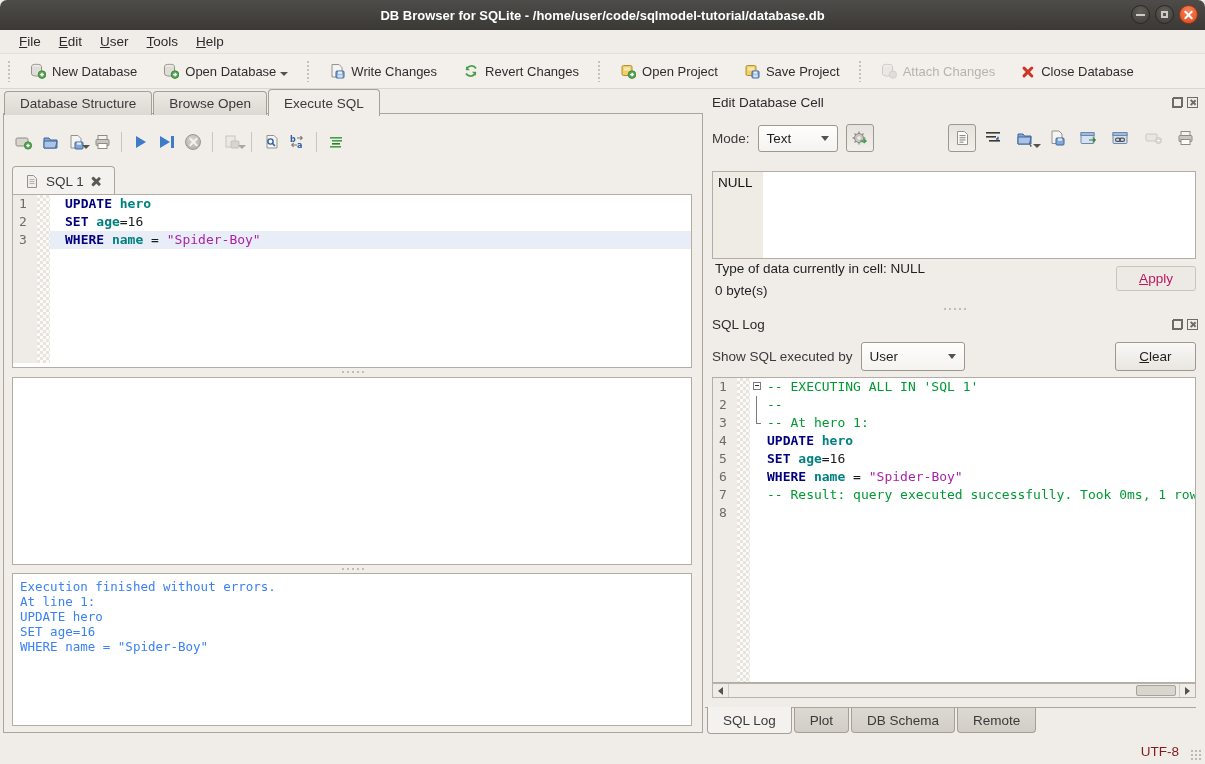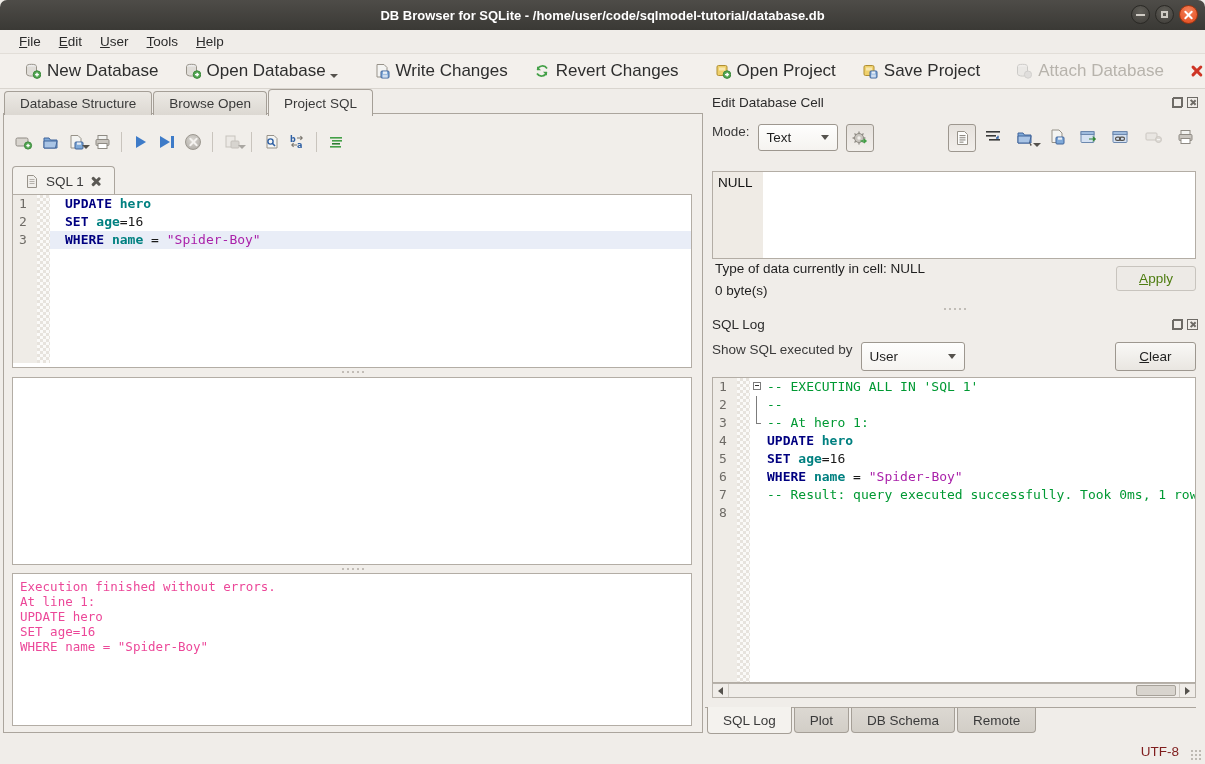--- a/index.html
+++ b/index.html
@@ -29,22 +29,22 @@
   .menubar{position:absolute;left:0;top:30px;right:0;height:23px;background:#F0EDE9;
     display:flex;align-items:center;padding-left:10px;border-bottom:1px solid #E2DED8}
   .menu-item{display:inline-block;padding:2px 9px;font-size:13.5px;color:#2B2B2B}
   .menu-item::first-letter{text-decoration:underline}
   
   .toolbar{position:absolute;left:0;top:54px;right:0;height:34px;background:#F3F0EC;
     border-bottom:1px solid #D9D5CF;display:flex;align-items:center;padding-left:2px}
   .tb-handle,.tb-sep{width:5px;height:22px;margin:0 5px;
     background-image:radial-gradient(circle,#C6C2BB 34%,transparent 40%);
     background-size:4px 4px;background-repeat:repeat}
-  .tb-btn{display:flex;align-items:center;gap:6px;padding:4px 9px;margin:0 4px;color:#2E2E2E;
-    font-size:17px;border-radius:3px;white-space:nowrap}
+  .tb-btn{display:flex;align-items:flex-end;gap:6px;padding:4px 9px;margin:0 4px;color:#2E2E2E;
+    font-size:13px;border-radius:3px;white-space:nowrap}
   .tb-btn.disabled{color:#B7B3AC}
   .tb-btn.disabled svg{opacity:.4;filter:grayscale(1)}
   .caret-down{width:0;height:0;border-left:4px solid transparent;border-right:4px solid transparent;
     border-top:4px solid #55524D;margin-left:-2px;align-self:flex-end;margin-bottom:3px}
   .bigx{position:relative;width:14px;height:14px}
   .bigx::before,.bigx::after{content:"";position:absolute;left:50%;top:0;bottom:0;width:3.2px;background:#CE3526;border-radius:2px}
   .bigx::before{transform:translateX(-50%) rotate(45deg)}
   .bigx::after{transform:translateX(-50%) rotate(-45deg)}
   
   .main-tabs{position:absolute;left:4px;top:89px;display:flex;align-items:flex-end;z-index:3}
@@ -68,21 +68,21 @@
     background:#F4F2EE;border:1px solid #ABA59D;border-bottom:none;border-radius:4px 4px 0 0;font-size:13.5px}
   .tab-x{position:relative;width:11px;height:11px}
   .tab-x::before,.tab-x::after{content:"";position:absolute;left:50%;top:0;bottom:0;width:2.6px;background:#5B5954;border-radius:1px}
   .tab-x::before{transform:translateX(-50%) rotate(45deg)}
   .tab-x::after{transform:translateX(-50%) rotate(-45deg)}
   
   .pane{position:absolute;left:8px;right:10px;background:#FFF;border:1px solid #B3ADA5;box-sizing:border-box;overflow:hidden}
   .editor{top:80px;height:174px}
   .grid{top:263px;height:188px}
   .msgs{top:459px;height:153px;font-family:"DejaVu Sans Mono","Liberation Mono",monospace;
-    font-size:12.5px;line-height:15px;padding:5px 7px;color:#ec4899}
+    font-size:12.5px;line-height:15px;padding:5px 7px;color:#3b82f6}
   .dots{position:absolute;left:0;right:0;height:6px;display:flex;align-items:center;justify-content:center;gap:3px}
   .dots i{width:2px;height:2px;background:#B2ADA6;border-radius:50%;display:block}
   
   .codearea{font-family:"DejaVu Sans Mono","Liberation Mono",monospace;font-size:13px;line-height:18px}
   .cl{display:flex;height:18px;white-space:pre}
   .ln{width:24px;flex:none;padding-left:6px;background:#EFECE7;color:#6E6B66;box-sizing:border-box}
   .hatch{width:13px;flex:none;
     background-image:linear-gradient(45deg,#E7E3DD 25%,transparent 25%,transparent 75%,#E7E3DD 75%),
       linear-gradient(45deg,#E7E3DD 25%,transparent 25%,transparent 75%,#E7E3DD 75%);
     background-size:6px 6px;background-position:0 0,3px 3px;background-color:#FBFAF8}
@@ -103,29 +103,29 @@
   .rpane{position:absolute;left:705px;top:88px;width:500px;height:652px}
   .dock-hdr{position:absolute;left:7px;right:7px;height:18px;display:flex;align-items:center;font-size:13.5px;color:#2B2B2B}
   .dock-hdr .sp{flex:1}
   .dock-ico{width:11px;height:11px;margin-left:4px;position:relative}
   .float-ico::before{content:"";position:absolute;left:0;bottom:0;width:8px;height:8px;border:1px solid #6E6B66;background:#F0EDE9}
   .float-ico::after{content:"";position:absolute;right:0;top:0;width:8px;height:8px;border:1px solid #6E6B66}
   .close-ico{border:1px solid #6E6B66;box-sizing:border-box}
   .close-ico::before,.close-ico::after{content:"";position:absolute;left:50%;top:1px;bottom:1px;width:1.6px;background:#6E6B66}
   .close-ico::before{transform:translateX(-50%) rotate(45deg)}
   .close-ico::after{transform:translateX(-50%) rotate(-45deg)}
-  .ctrl-row{position:absolute;left:7px;right:7px;display:flex;align-items:flex-start}
+  .ctrl-row{position:absolute;left:7px;right:7px;display:flex;align-items:center}
   .dropdown{display:flex;align-items:center;justify-content:space-between;box-sizing:border-box;
     background:linear-gradient(#FEFEFD,#F5F3F0);border:1px solid #9D978F;border-radius:3px;
     padding:0 8px;font-size:13.5px;color:#1F1F1F}
   .dd-arrow{width:0;height:0;border-left:4.5px solid transparent;border-right:4.5px solid transparent;border-top:5px solid #55524D}
   .btn{box-sizing:border-box;border:1px solid #9D978F;border-radius:3px;text-align:center;
     background:linear-gradient(#F9F8F6,#E9E6E1);color:#1F1F1F;font-size:13.5px;
     display:flex;align-items:center;justify-content:center}
-  .btn.disabled{color:#4d7c0f;border-color:#C8C4BE;background:#EDEAE6}
+  .btn.disabled{color:#be185d;border-color:#C8C4BE;background:#EDEAE6}
   .btn .lbl::first-letter{text-decoration:underline}
   .icbtn{width:26px;height:26px;display:flex;align-items:center;justify-content:center;position:relative}
   .icbtn.framed{border:1px solid #9D978F;border-radius:3px;background:linear-gradient(#E6E2DD,#F2EFEB)}
   .cellbox{position:absolute;left:7px;right:9px;top:83px;height:88px;background:#14b8a6;border:1px solid #B3ADA5;box-sizing:border-box;display:flex}
   .cell-gutter{width:50px;background:#EFEBE5;padding:3px 0 0 5px;box-sizing:border-box;font-size:13.5px;color:#111}
   .info-txt{position:absolute;left:10px;font-size:13.5px;color:#1F1F1F}
   .logbox{position:absolute;left:7px;right:9px;top:289px;height:306px;background:#FFF;border:1px solid #B3ADA5;box-sizing:border-box;overflow:hidden}
   .hscroll{position:absolute;left:7px;right:9px;top:595px;height:15px;border:1px solid #B7B2AB;background:#F0EDE9;box-sizing:border-box;display:flex}
   .sarrow{width:15px;height:100%;display:flex;align-items:center;justify-content:center;flex:none}
   .tri-l{width:0;height:0;border-top:4px solid transparent;border-bottom:4px solid transparent;border-right:5px solid #55524D}
@@ -230,32 +230,32 @@
       </svg>
     <span>Save Project</span>
   </div>
   <span class="tb-sep"></span>
   <div class="tb-btn disabled">
     <svg width="16" height="16" viewBox="0 0 16 16">
         <ellipse cx="6.5" cy="3.6" rx="5" ry="2.3" fill="#EDEDED" stroke="#979289"></ellipse>
         <path d="M1.5 3.6v7.2c0 1.3 2.2 2.3 5 2.3s5-1 5-2.3V3.6" fill="#E0DDD8" stroke="#979289"></path>
         <circle cx="12" cy="11.6" r="3.6" fill="#C9C5BF" stroke="#A39F98"></circle>
       </svg>
-    <span>Attach Database</span>
+    <span>Attach Changes</span>
   </div>
   <div class="tb-btn">
     <span class="bigx"></span>
     <span>Close Database</span>
   </div>
 </div>
 
 <div class="main-tabs">
   <div class="mtab">Database Structure</div>
   <div class="mtab">Browse Open</div>
-  <div class="mtab active">Project SQL</div>
+  <div class="mtab active">Execute SQL</div>
 </div>
 
 <div class="lframe">
 
   <div class="ed-toolbar">
     <span class="ed-btn">
       <svg width="18" height="16" viewBox="0 0 18 16">
           <rect x="1" y="4" width="12" height="8" rx="1.5" fill="#D8D4CE" stroke="#8F8B84"></rect>
           <circle cx="13" cy="11.5" r="3.6" fill="#53A653" stroke="#3C8A3C"></circle>
           <rect x="12.4" y="9.8" width="1.3" height="3.5" fill="#FFF"></rect>

